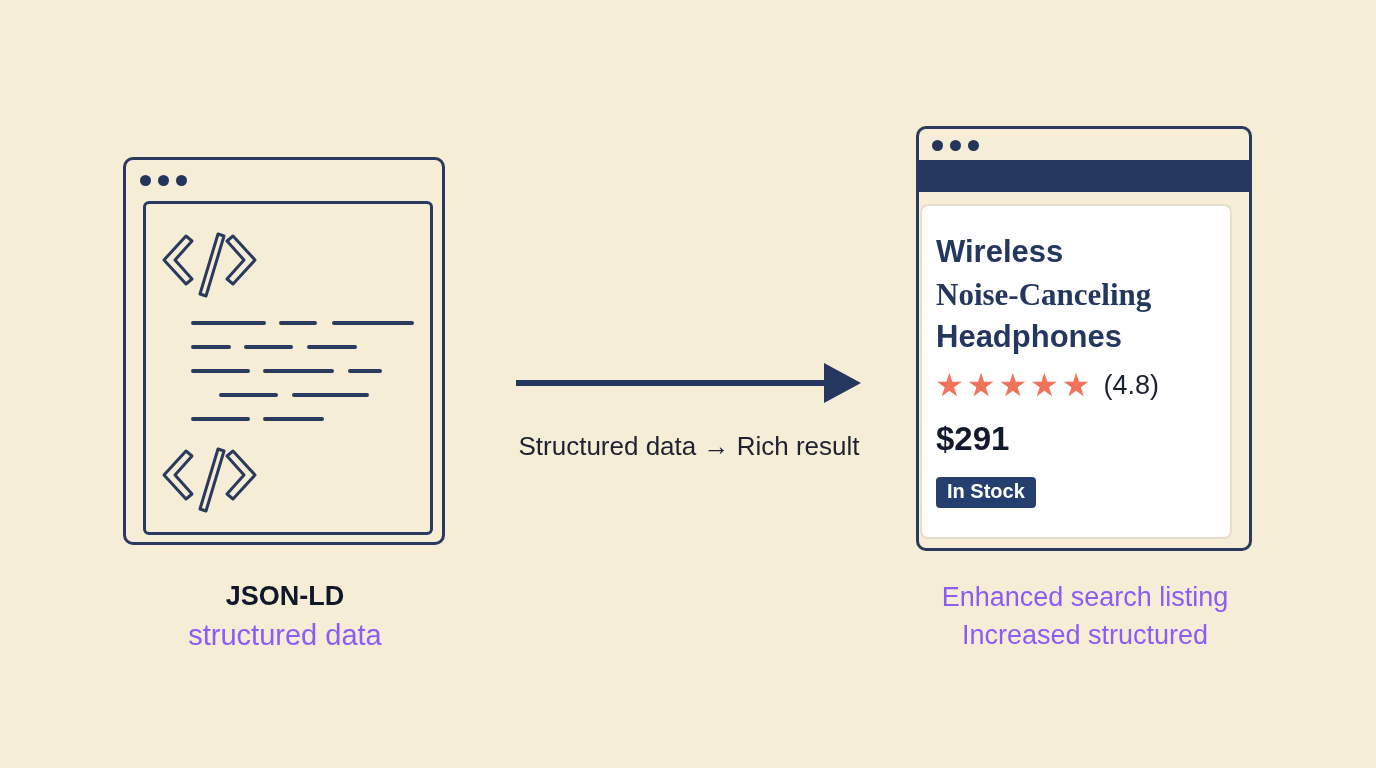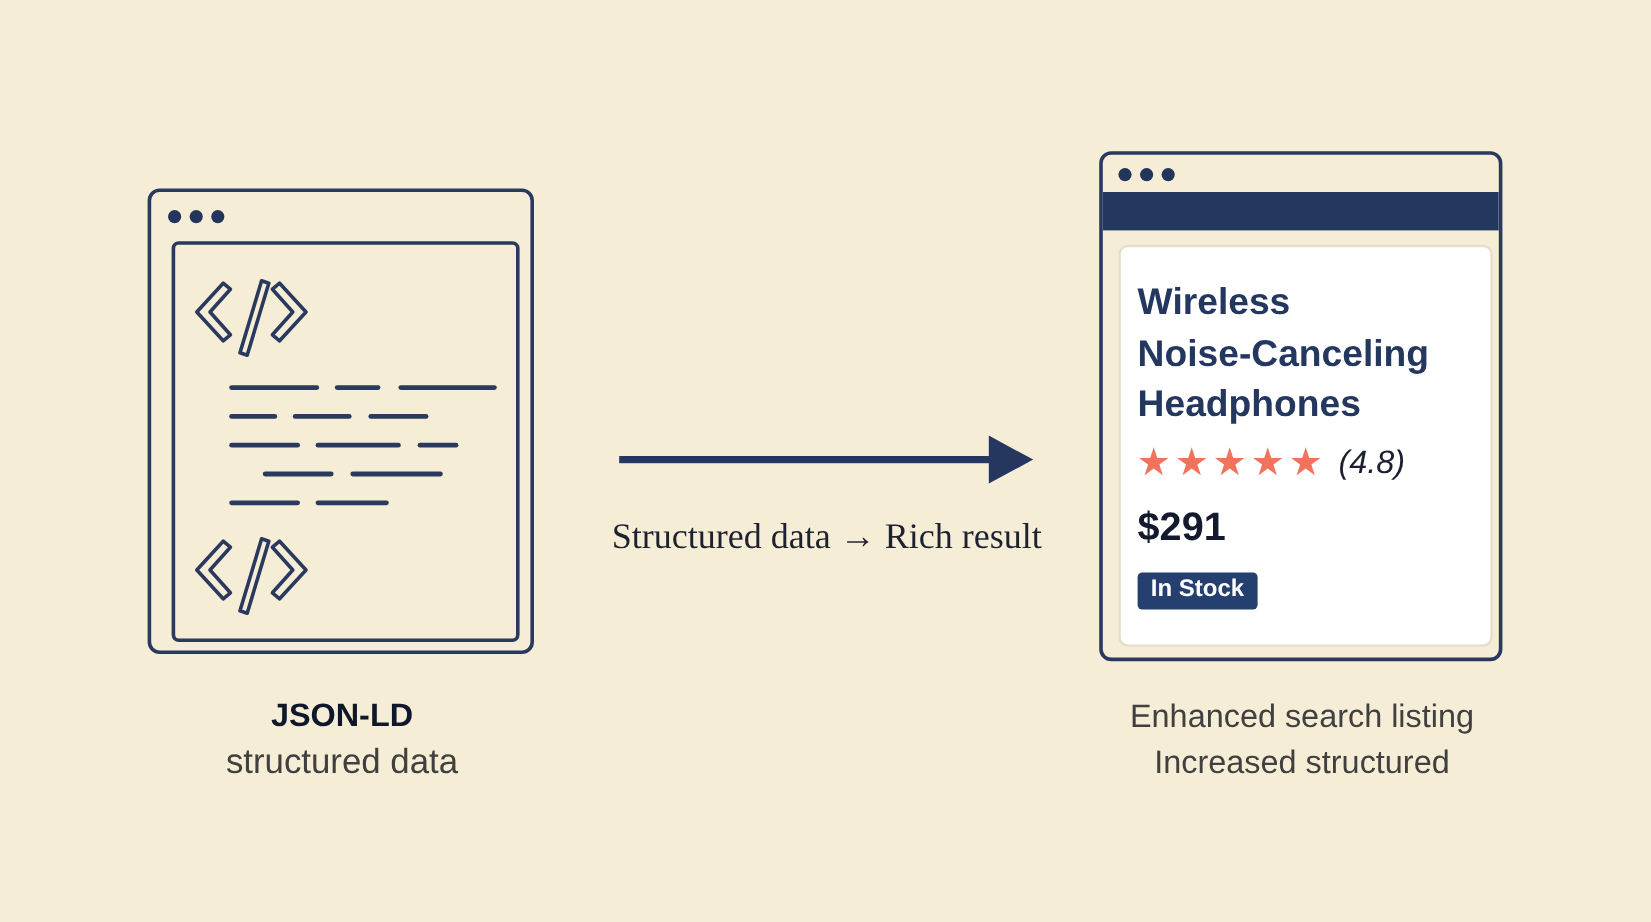--- a/index.html
+++ b/index.html
@@ -23,41 +23,41 @@
     }
     .code-svg { position:absolute; }
     .line { position:absolute; height:4px; background:#2a3a5e; border-radius:2px; }
     
     .arrow-shaft { left:516px; top:380px; width:310px; height:6px; background:#25375f; }
     .arrow-head {
       left:824px; top:363px; width:0; height:0;
       border-top:20px solid transparent; border-bottom:20px solid transparent;
       border-left:37px solid #25375f;
     }
-    .caption-mid { left:500px; top:431px; width:378px; text-align:center; font-size:30px; color:#1e2230;font-family:Liberation Serif, serif; }
+    .caption-mid { left:500px; top:431px; width:378px; text-align:center; font-size:26px; color:#1e2230; }
     
     .win-right {
       left:916px; top:126px; width:336px; height:425px;
       border:3px solid #2a3a5e; border-radius:10px; box-sizing:border-box; overflow:hidden;
     }
     .win-bar { position:absolute; left:0; right:0; top:31px; height:32px; background:#23375f; }
     .card {
-      position:absolute; left:13px; top:75px; width:312px; height:335px;
+      position:absolute; left:1px; top:75px; width:312px; height:335px;
       background:#ffffff; border:2px solid #e6dec9; border-radius:8px; box-sizing:border-box;
     }
     .title-line { position:absolute; left:14px; font-size:31px; font-weight:bold; color:#23375f; white-space:nowrap; }
     .stars { position:absolute; left:13px; top:163px; display:flex; gap:3px; align-items:center; }
     .star { color:#f0735c; font-size:32px; line-height:32px; }
-    .rating { margin-left:10px; font-size:27px; color:#1b2030;font-style:italic; }
+    .rating { margin-left:10px; font-size:27px; color:#1b2030; }
     .price { position:absolute; left:14px; top:214px; font-size:33px; font-weight:bold; color:#141a2e; }
     .badge {
       position:absolute; left:14px; top:271px; padding:3px 11px 5px 11px;
       background:#25406e; color:#ffffff; font-size:20px; font-weight:bold; border-radius:4px;
     }
-    .cap { text-align:center; font-size:27px; color:#404040; }
+    .cap { text-align:center; font-size:27px; color:#8b5cf6; }
   </style>
 </head>
 <body>
 
 <div class="abs win-left">
   <div class="dots" style="left:14px; top:15px;">
     <div class="dot"></div>
     <div class="dot"></div>
     <div class="dot"></div>
   </div>
@@ -101,21 +101,21 @@
 
 <div class="abs win-right">
   <div class="dots" style="left:13px; top:11px;">
     <div class="dot"></div>
     <div class="dot"></div>
     <div class="dot"></div>
   </div>
   <div class="win-bar"></div>
   <div class="card">
     <div class="title-line" style="top:28px;">Wireless</div>
-    <div class="title-line" style="top:71px;">Noise-Canceling</div>
+    <div class="title-line" style="top:71px;font-family:Liberation Serif, serif;">Noise-Canceling</div>
     <div class="title-line" style="top:113px;">Headphones</div>
     <div class="stars">
       <span class="star">★</span>
       <span class="star">★</span>
       <span class="star">★</span>
       <span class="star">★</span>
       <span class="star">★</span>
       <span class="rating">(4.8)</span>
     </div>
     <div class="price">$291</div>

